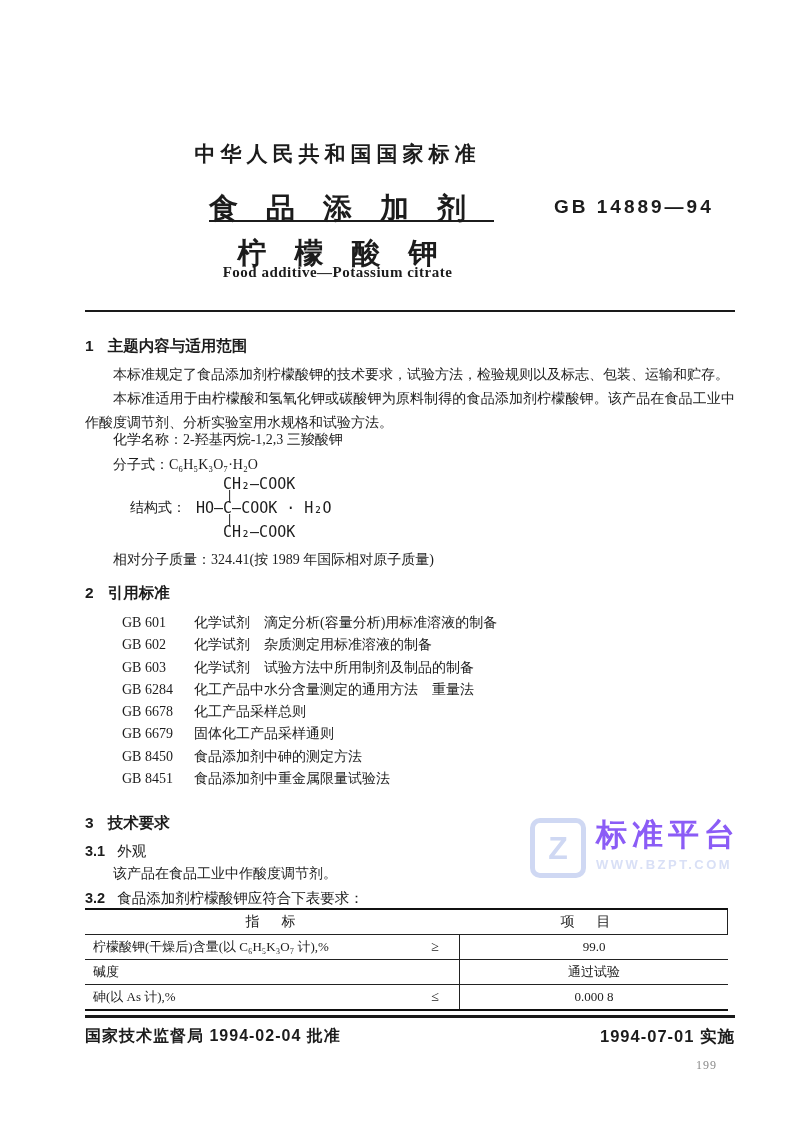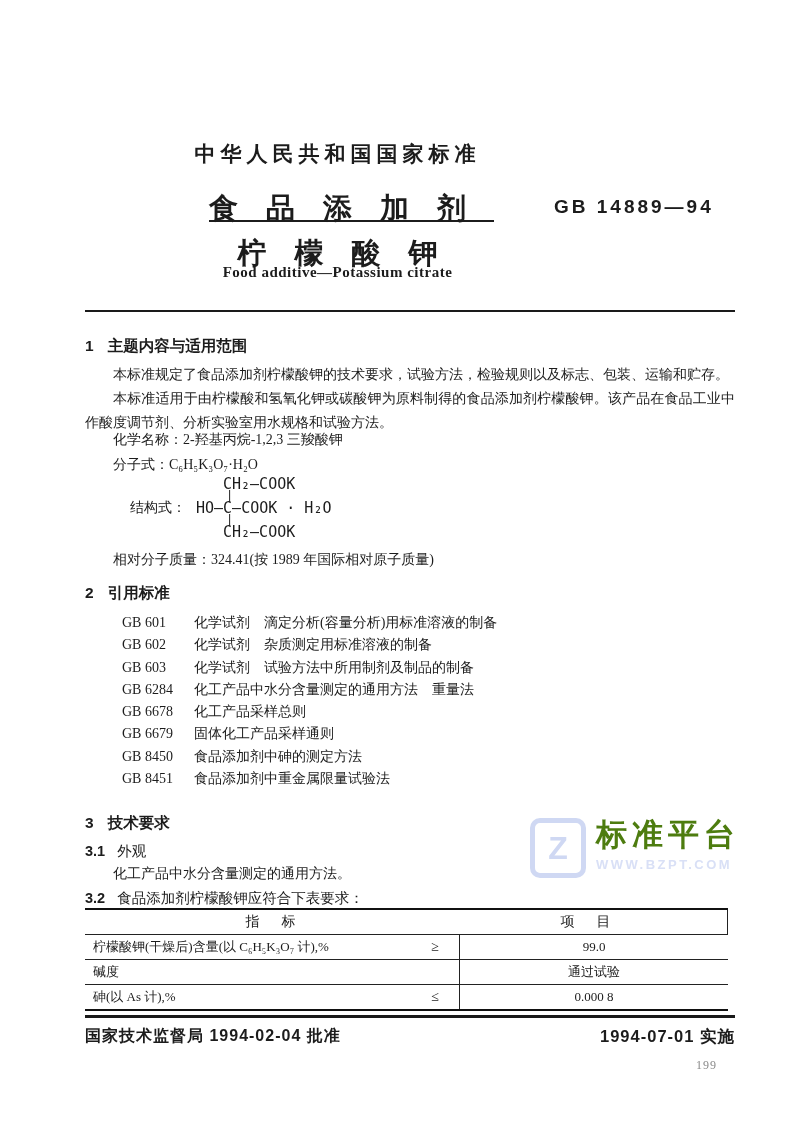--- a/index.html
+++ b/index.html
@@ -70,21 +70,21 @@
   .wm-row { display:flex; align-items:flex-start; }
   .wm-logo {
     width:46px; height:50px; border:5px solid #cfd8f3; border-radius:10px;
     display:flex; align-items:center; justify-content:center;
     color:#cfd8f3; font-weight:bold; font-size:32px;
     font-family:"Liberation Sans","DejaVu Sans",sans-serif;
   }
   .wm-text { margin-left:10px; }
   .wm-brand {
     font-family:"Liberation Sans","DejaVu Sans",sans-serif;
-    font-size:31px; font-weight:bold; color:#4d7c0f; letter-spacing:5px; line-height:34px;
+    font-size:31px; font-weight:bold; color:#8b5cf6; letter-spacing:5px; line-height:34px;
   }
   .wm-url {
     font-family:"Liberation Sans","DejaVu Sans",sans-serif;
     font-size:13px; font-weight:bold; color:#d9e0f6; letter-spacing:2.5px; margin-top:5px;
   }
   .content { position:relative; z-index:1; }
 </style>
 </head>
 <body>
 
@@ -152,21 +152,21 @@
     </div>
 
     <div class="abs h1 sans" style="top:813px;left:85px;">
       <span class="hno">3</span><span>技术要求</span>
     </div>
 
     <div class="abs h2 sans" style="top:842px;left:85px;">
       <span class="hno" style="font-weight:bold;">3.1</span><span class="ht">外观</span>
     </div>
 
-    <div class="abs line indent" style="top:865px;">化工产品中水分含量测定的通用方法。</div>
+    <div class="abs line indent" style="top:865px;">该产品在食品工业中作酸度调节剂。</div>
 
     <div class="abs h2 sans" style="top:889px;left:85px;">
       <span class="hno" style="font-weight:bold;">3.2</span><span class="ht">食品添加剂柠檬酸钾应符合下表要求：</span>
     </div>
 
     <div class="abs spec-table">
       <div class="t-row t-head">
         <div class="t-cell t-right">指　标</div>
         <div class="t-cell t-left">项　目</div>
       </div>

